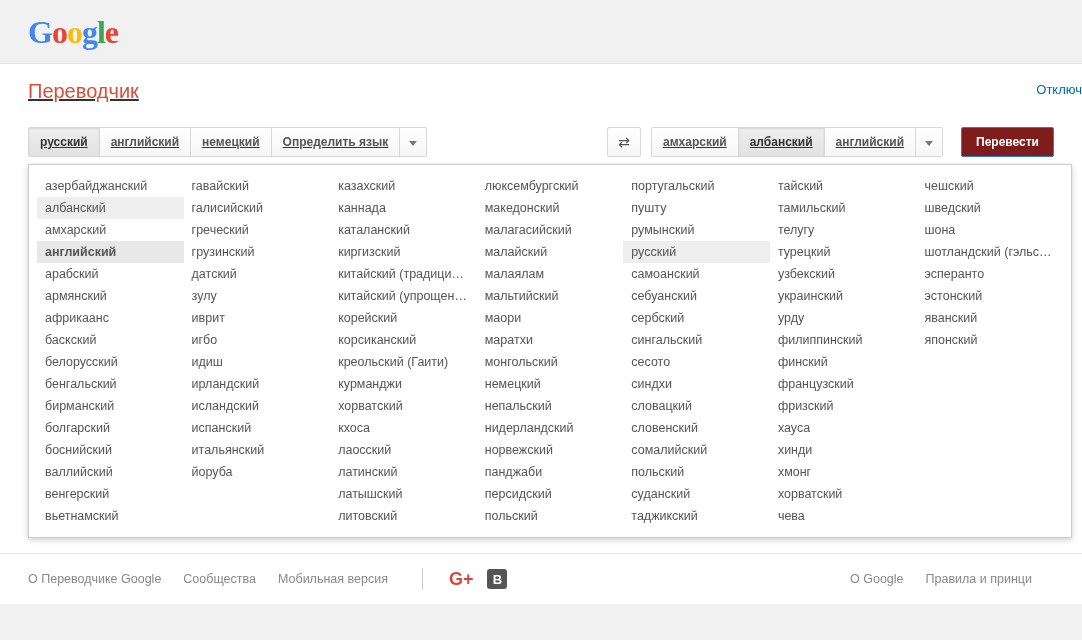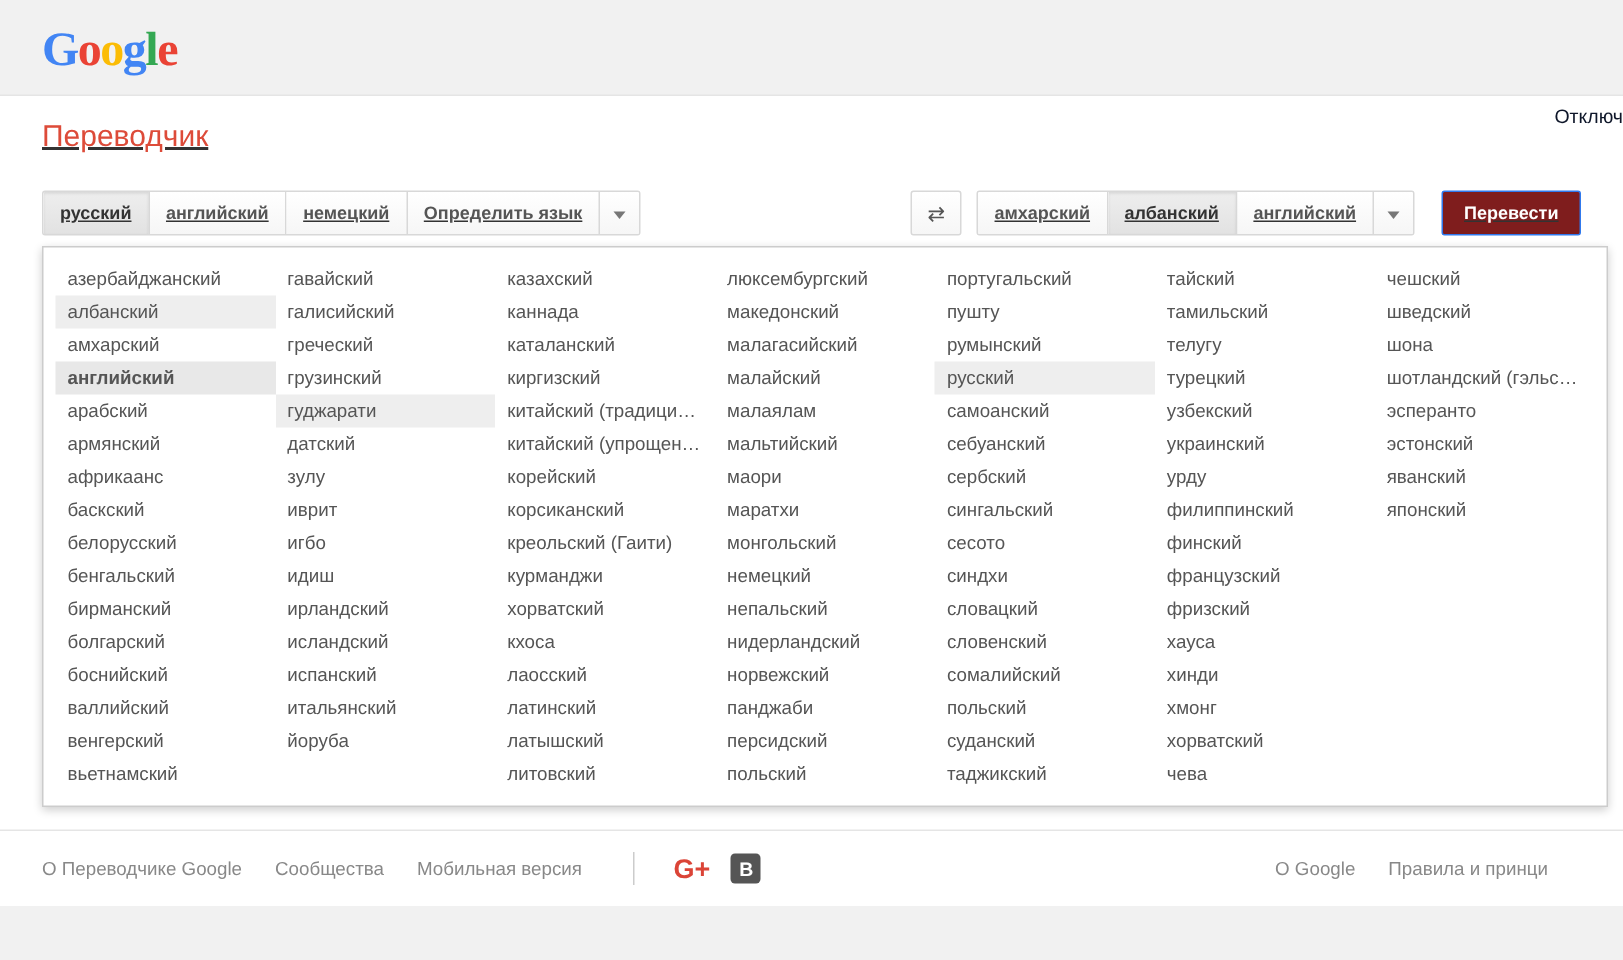--- a/index.html
+++ b/index.html
@@ -2,21 +2,21 @@
 <html><head>
 <meta charset="utf-8">
 <style>
   * { box-sizing: border-box; margin: 0; padding: 0; }
   body { font-family: Arial, sans-serif; font-size: 13px; color: #333; background: #f1f1f1; width: 1082px; overflow: hidden; }
   .header { background: #f1f1f1; padding: 14px 0 12px 28px; border-bottom: 1px solid #e5e5e5; }
   .google-logo { font-size: 32px; font-weight: bold; font-family: Liberation Serif, serif; letter-spacing: -1px; }
   .g1 { color: #4285F4; } .g2 { color: #EA4335; } .g3 { color: #FBBC05; } .g4 { color: #4285F4; } .g5 { color: #34A853; } .g6 { color: #EA4335; }
   .content { background: #fff; padding: 16px 28px 0 28px; min-height: 540px; position: relative; text-decoration: underline; }
   .title { color: #dd4b39; font-size: 20px; font-weight: normal; margin-bottom: 24px; }
-  .disable-link { position: absolute; top: 6px; right: 0; color: #0f172a; font-size: 13px; }
+  .disable-link { position: absolute; top: 18px; right: 0; color: #0369a1; font-size: 13px; }
   .toolbar { display: flex; align-items: center; gap: 0; }
   .lang-group { display: inline-flex; border: 1px solid #d8d8d8; border-radius: 2px; overflow: hidden; background: linear-gradient(#fff,#f6f6f6); }
   .lang-btn { padding: 7px 11px; border: none; border-right: 1px solid #d8d8d8; background: linear-gradient(#fff,#f6f6f6); color: #555; font-size: 12px; font-weight: bold; cursor: pointer; white-space: nowrap; }
   .lang-btn:last-child { border-right: none; }
   .lang-btn.active { background: linear-gradient(#eee,#e2e2e2); color: #333; box-shadow: inset 0 1px 2px rgba(0,0,0,0.1); }
   .dropdown-arrow { padding: 7px 9px; }
   .swap-btn { margin: 0 10px 0 auto; padding: 6px 10px; border: 1px solid #d8d8d8; border-radius: 2px; background: linear-gradient(#fff,#f6f6f6); cursor: pointer; }
   .translate-btn { margin-left: 18px; padding: 7px 14px; border: 1px solid #3079ed; border-radius: 2px; background: #7f1d1d; color: #fff; font-size: 12px; font-weight: bold; cursor: pointer; }
   .lang-dropdown { position: absolute; left: 28px; top: 100px; right: 10px; background: #fff; border: 1px solid #ccc; box-shadow: 0 2px 6px rgba(0,0,0,0.2); padding: 10px 8px; z-index: 10; }
   .lang-grid { display: flex; gap: 0; }
@@ -87,21 +87,20 @@
           <div class="lang-item">боснийский</div>
           <div class="lang-item">валлийский</div>
           <div class="lang-item">венгерский</div>
           <div class="lang-item">вьетнамский</div>
         </div>
         <div class="lang-col">
           <div class="lang-item">гавайский</div>
           <div class="lang-item">галисийский</div>
           <div class="lang-item">греческий</div>
           <div class="lang-item">грузинский</div>
-          <div class="lang-item hov">гуджарати</div>
           <div class="lang-item">датский</div>
           <div class="lang-item">зулу</div>
           <div class="lang-item">иврит</div>
           <div class="lang-item">игбо</div>
           <div class="lang-item">идиш</div>
           <div class="lang-item">ирландский</div>
           <div class="lang-item">исландский</div>
           <div class="lang-item">испанский</div>
           <div class="lang-item">итальянский</div>
           <div class="lang-item">йоруба</div>

